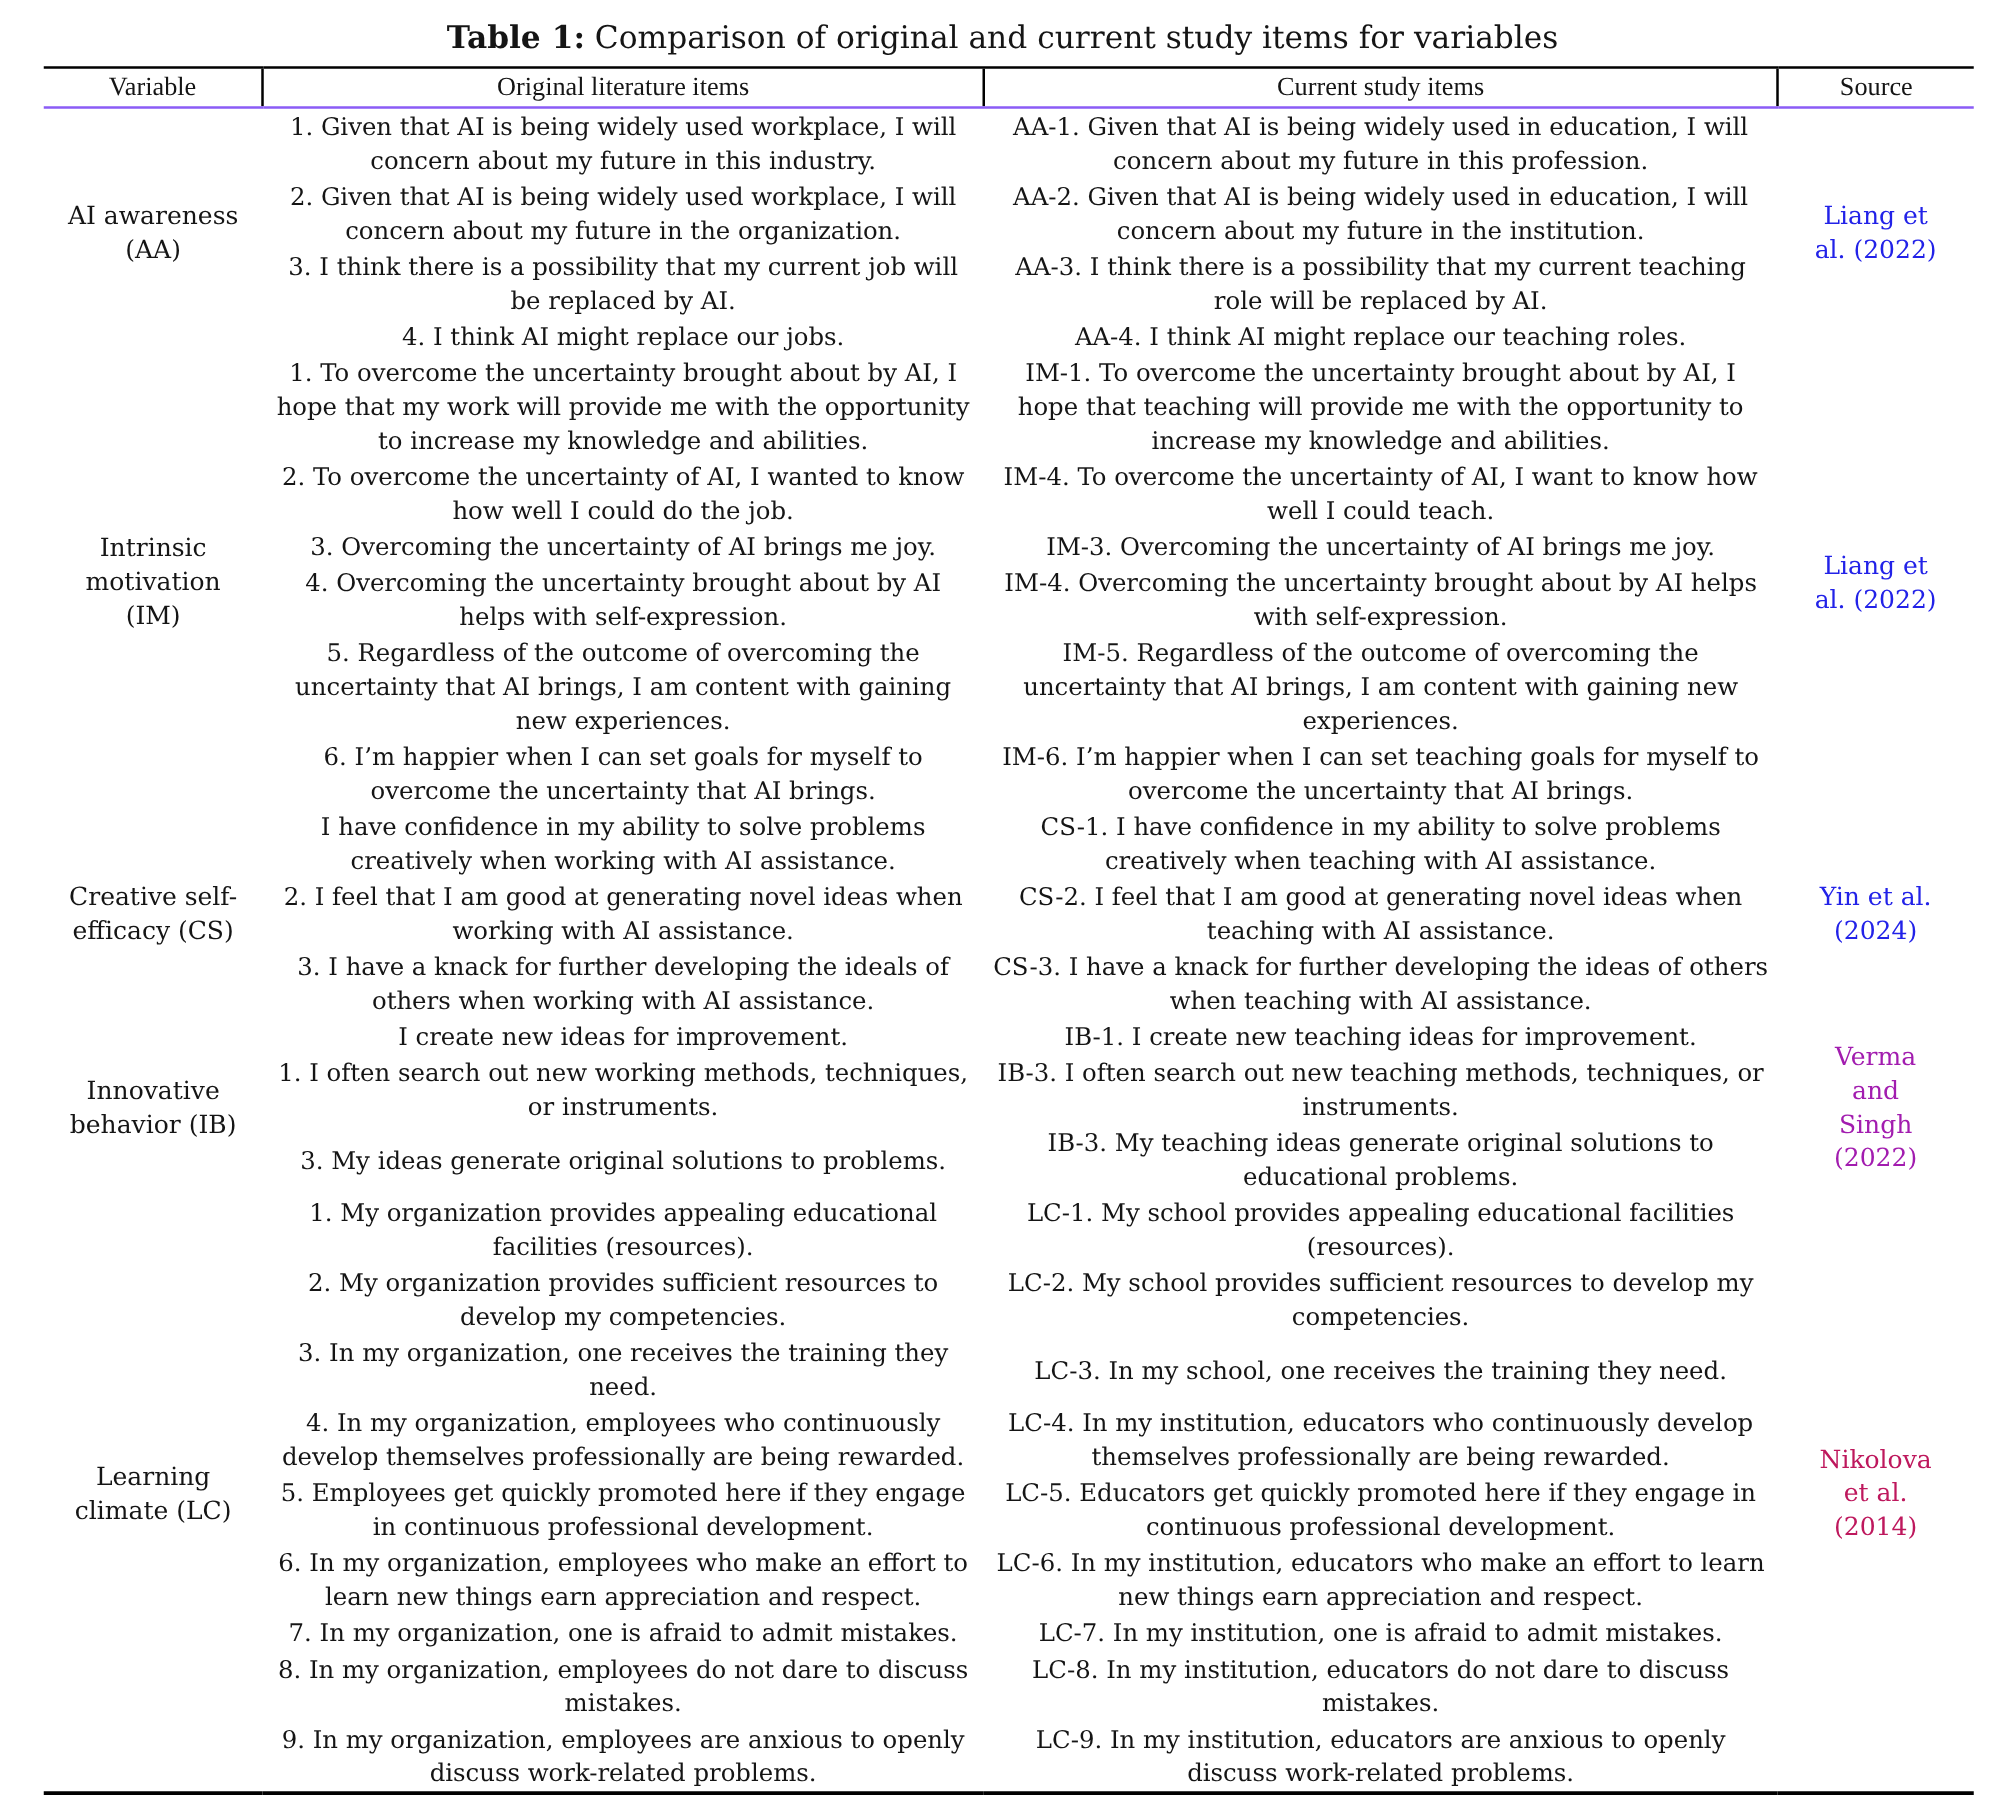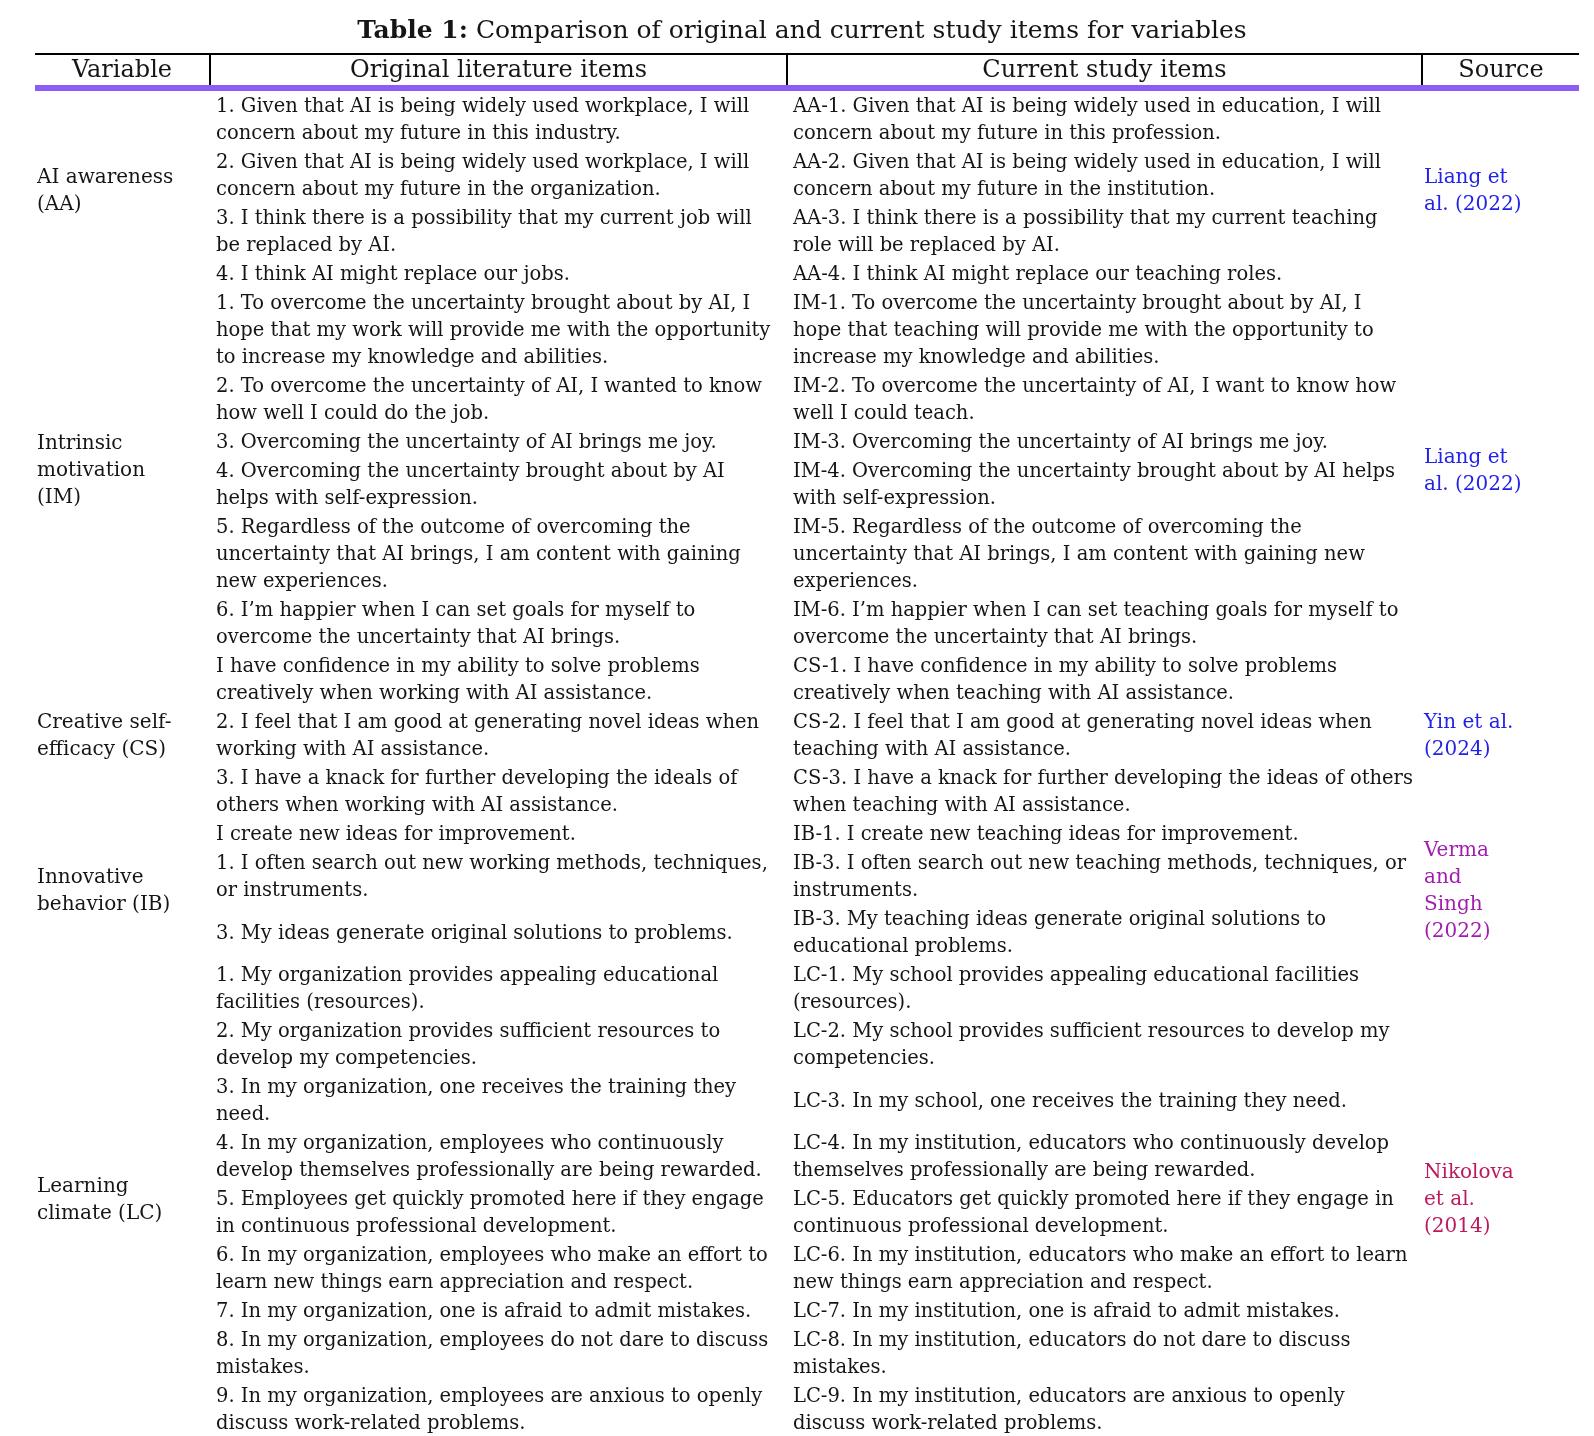--- a/index.html
+++ b/index.html
@@ -22,33 +22,34 @@
     table-layout: fixed;
     width: 1544px;
     border-bottom: 3px solid #000;
   }
   col.c-var  { width: 175px; }
   col.c-orig { width: 577px; }
   col.c-curr { width: 635px; }
   col.c-src  { width: 157px; }
   thead th {
     font-weight: normal;
-    font-size: 24px;
+    font-size: 21px;
     line-height: 27px;
     padding: 1px 4px 2px 4px;
     border-top: 2px solid #000;
-    border-bottom: 6px solid #8b5cf6;
+    border-bottom: 2px solid #8b5cf6;
     text-align: center;
+    font-family: Liberation Serif, serif;
   }
   thead th + th { border-left: 2px solid #000; }
   tbody td {
     font-size: 19.5px;
     line-height: 27px;
     padding: 1px 6px;
-    text-align: left;
+    text-align: center;
     vertical-align: middle;
   }
   td.var-cell, td.src-cell {
     white-space: pre-line;
     font-size: 20px;
     padding: 1px 2px;
   }
 </style>
 </head>
 <body>
@@ -101,21 +102,21 @@
         <td class="var-cell" rowspan="6">Intrinsic
 motivation
 (IM)</td>
         <td class="orig-cell">1. To overcome the uncertainty brought about by AI, I hope that my work will provide me with the opportunity to increase my knowledge and abilities.</td>
         <td class="curr-cell">IM-1. To overcome the uncertainty brought about by AI, I hope that teaching will provide me with the opportunity to increase my knowledge and abilities.</td>
         <td class="src-cell" rowspan="6" style="color:#2222e8">Liang et
 al. (2022)</td>
       </tr>
       <tr>
         <td class="orig-cell">2. To overcome the uncertainty of AI, I wanted to know how well I could do the job.</td>
-        <td class="curr-cell">IM-2. To overcome the uncertainty of AI, I want to know how well I could teach.</td>
+        <td class="curr-cell">IM-4. To overcome the uncertainty of AI, I want to know how well I could teach.</td>
       </tr>
       <tr>
         <td class="orig-cell">3. Overcoming the uncertainty of AI brings me joy.</td>
         <td class="curr-cell">IM-3. Overcoming the uncertainty of AI brings me joy.</td>
       </tr>
       <tr>
         <td class="orig-cell">4. Overcoming the uncertainty brought about by AI helps with self-expression.</td>
         <td class="curr-cell">IM-4. Overcoming the uncertainty brought about by AI helps with self-expression.</td>
       </tr>
       <tr>

